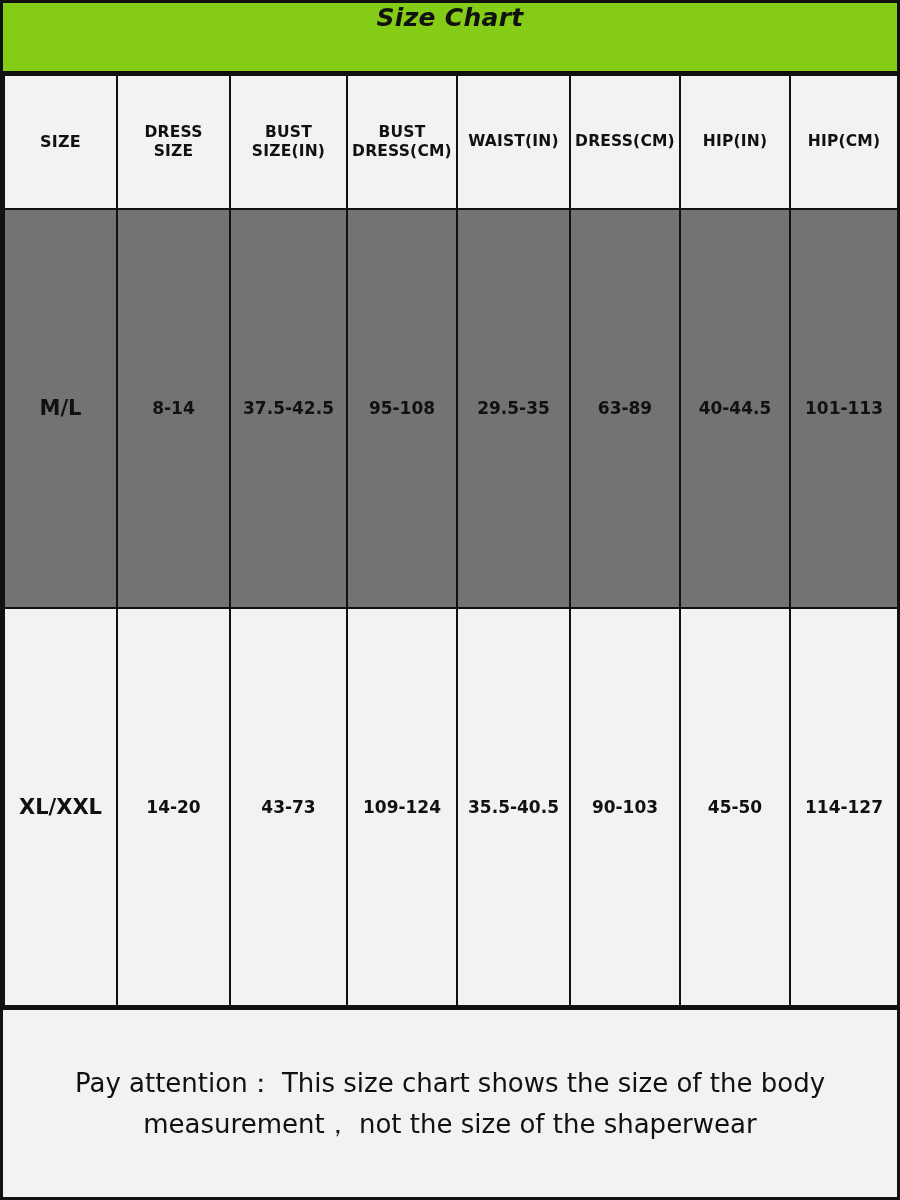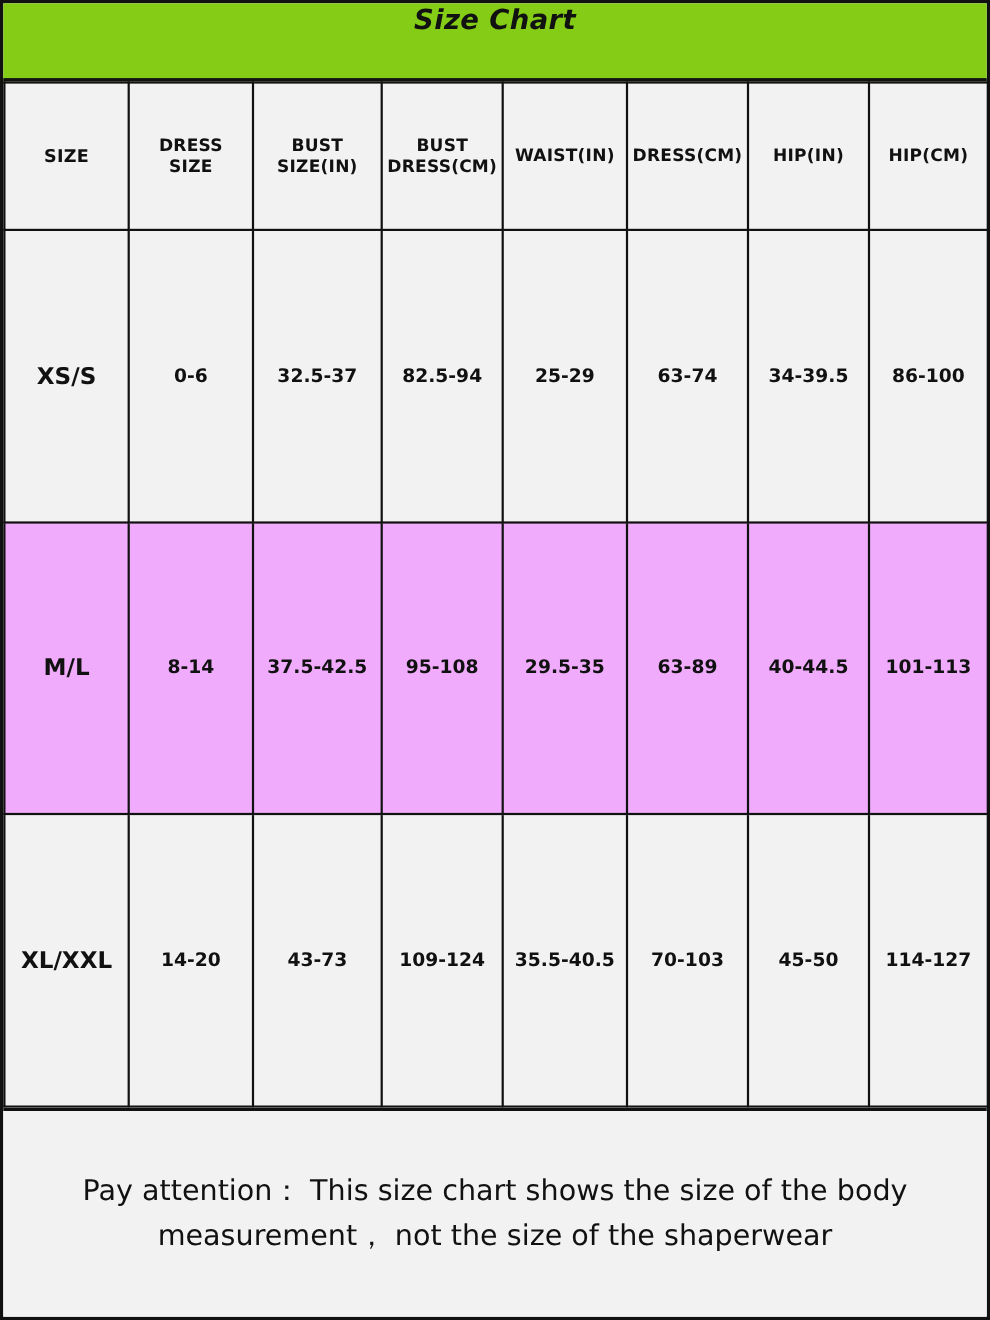--- a/index.html
+++ b/index.html
@@ -74,21 +74,21 @@
   tbody tr { height: 204px; }
   tbody td {
     font-size: 17px;
     font-weight: bold;
   }
   tbody td.row-label {
     font-size: 21px;
     font-weight: bold;
   }
   tbody tr.alt td {
-    background: #f0abfc;
+    background: #737373;
     text-align: center;
   }
   .note-bar {
     flex: 0 0 190px;
     height: 190px;
     background: #f2f2f2;
     border-top: 3px solid #111111;
     display: flex;
     align-items: center;
     justify-content: center;
@@ -134,47 +134,37 @@
           <div>BUST</div>
           <div>DRESS(CM)</div>
         </th>
         <th>WAIST(IN)</th>
         <th>DRESS(CM)</th>
         <th>HIP(IN)</th>
         <th>HIP(CM)</th>
       </tr>
     </thead>
     <tbody>
-      <tr>
-        <td class="row-label">XS/S</td>
-        <td>0-6</td>
-        <td>32.5-37</td>
-        <td>82.5-94</td>
-        <td>25-29</td>
-        <td>63-74</td>
-        <td>34-39.5</td>
-        <td>86-100</td>
-      </tr>
       <tr class="alt">
         <td class="row-label">M/L</td>
         <td>8-14</td>
         <td>37.5-42.5</td>
         <td>95-108</td>
         <td>29.5-35</td>
         <td>63-89</td>
         <td>40-44.5</td>
         <td>101-113</td>
       </tr>
       <tr>
         <td class="row-label">XL/XXL</td>
         <td>14-20</td>
         <td>43-73</td>
         <td>109-124</td>
         <td>35.5-40.5</td>
-        <td>70-103</td>
+        <td>90-103</td>
         <td>45-50</td>
         <td>114-127</td>
       </tr>
     </tbody>
   </table>
 
   <div class="note-bar">
     <span class="note-text">Pay attention： This size chart shows the size of the body measurement， not the size of the shaperwear</span>
   </div>
 

